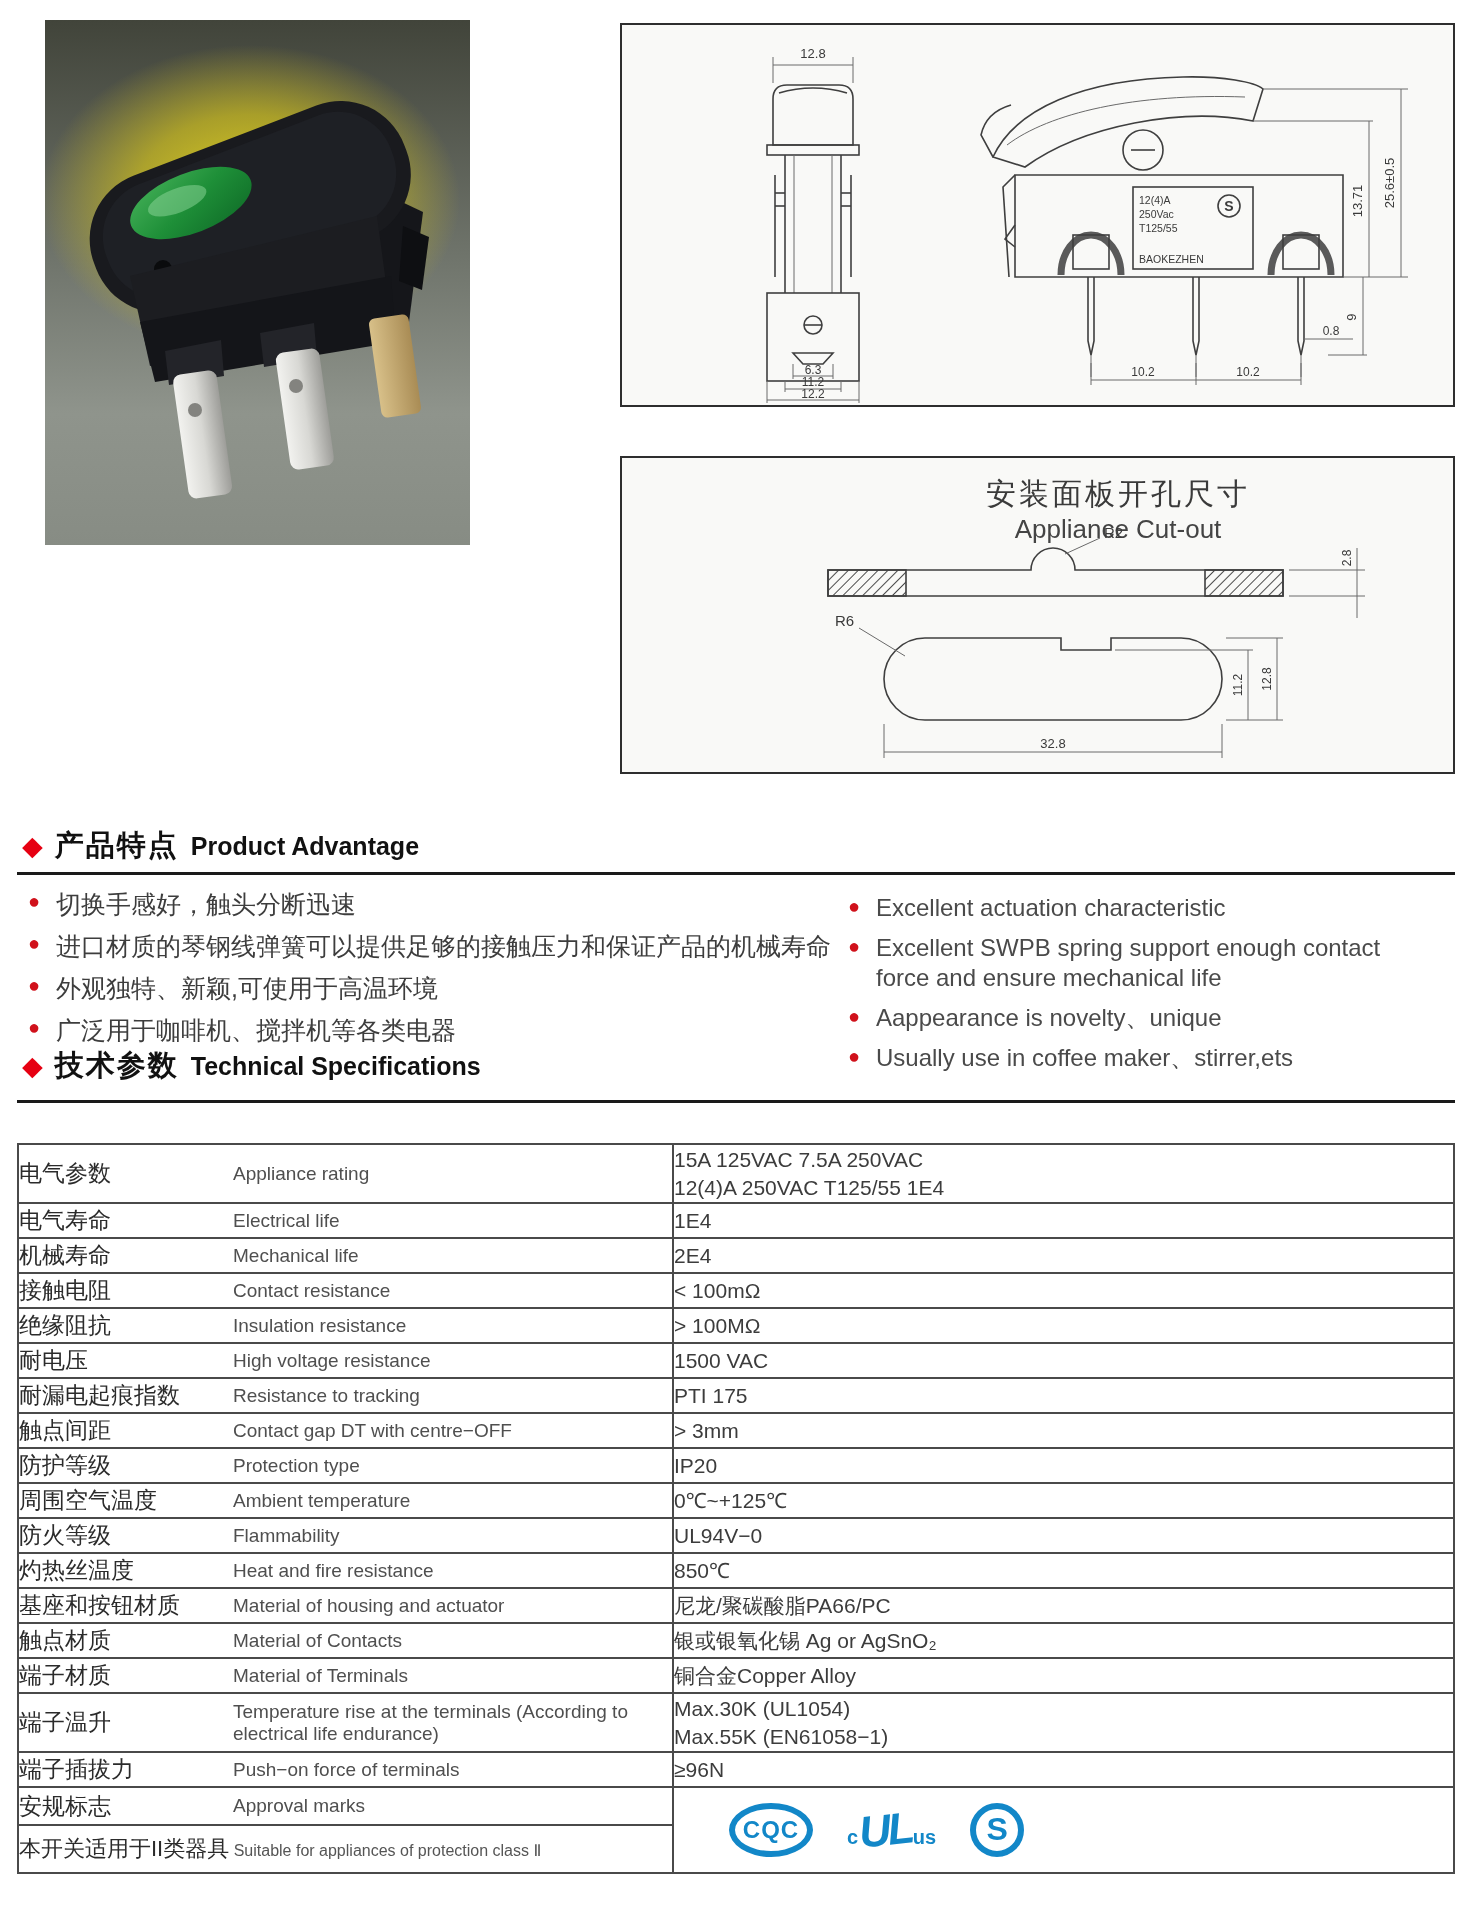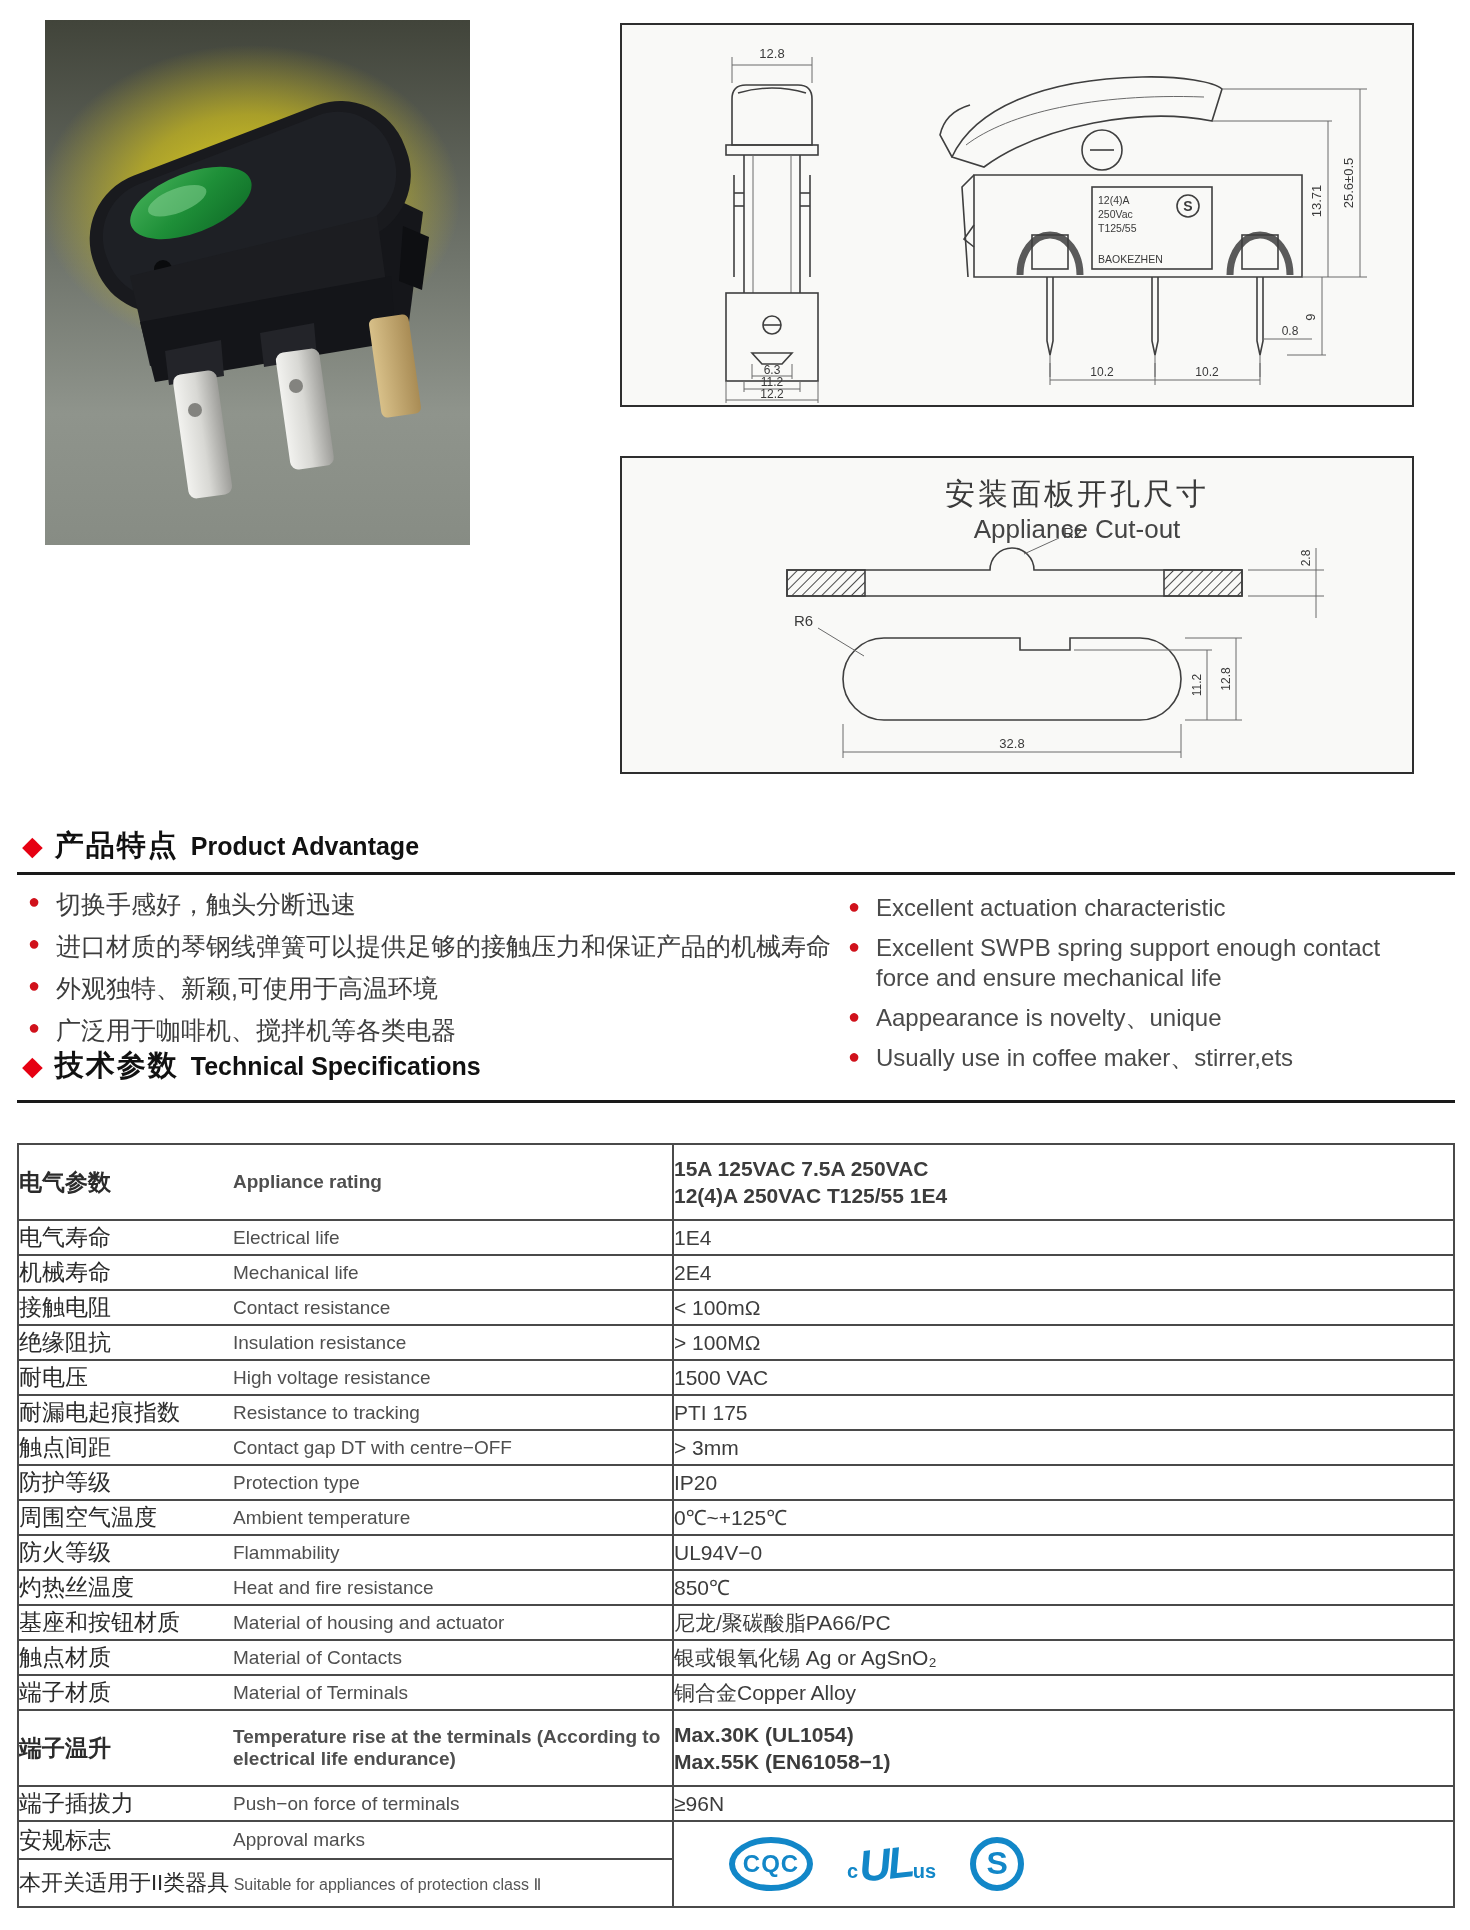--- a/index.html
+++ b/index.html
@@ -5,21 +5,21 @@
   html,body{margin:0;padding:0;background:#fff;}
   #page{position:relative;width:1470px;height:1930px;background:#ffffff;
         font-family:"Liberation Sans",sans-serif;overflow:hidden;}
 
   
   .photo{position:absolute;left:45px;top:20px;width:425px;height:525px;}
   .caption{position:absolute;left:45px;top:556px;width:425px;text-align:center;
            font-size:33px;color:#1c1c1c;letter-spacing:1px;}
 
   
-  .dbox{position:absolute;left:620px;background:#f9f9f7;border:2px solid #2e2e2e;}
+  .dbox{position:absolute;left:620px;background:#f9f9f7;border:2px solid #2e2e2e;padding-left:41px;}
   #box1{top:23px;width:790px;height:380px;}
   #box2{top:456px;width:790px;height:314px;}
   .dbox svg{display:block;}
   .ln{fill:none;stroke:#3f3f3f;stroke-width:1.6;}
   .thin{fill:none;stroke:#6a6a6a;stroke-width:1;}
   .thick{fill:none;stroke:#5a5a5a;stroke-width:7;}
   svg text{fill:#3a3a3a;font-family:"Liberation Sans",sans-serif;}
   .dim{font-size:13px;} .dim-s{font-size:12px;} .tiny{font-size:10.5px;}
   .smk{font-size:14px;font-weight:bold;} 
   .ct-zh{font-size:30px;letter-spacing:3px;} .ct-en{font-size:26px;fill:#444;}
@@ -39,21 +39,21 @@
   .blist li{position:relative;padding-left:28px;margin-bottom:10px;font-size:25px;
             color:#3d3d3d;line-height:1.28;}
   #blist-en li{font-size:24px;color:#4a4a4a;margin-bottom:9px;}
   .dot{position:absolute;left:0;top:1px;color:#d0111b;font-size:20px;}
 
   
   #specs{position:absolute;left:17px;top:1143px;width:1438px;
          border-collapse:collapse;table-layout:fixed;border:2px solid #4a4a4a;}
   #specs td{border-top:2px solid #4a4a4a;border-bottom:2px solid #4a4a4a;
             vertical-align:middle;padding:0;}
-  #specs tr{height:35px;} #specs tr.tall{height:76px;font-weight:bold;}
+  #specs tr{height:35px;} #specs tr.tall{height:59px;}
   #specs tr.approval-row{height:38px;} #specs tr.note-row{height:48px;}
   .c-zh{font-size:23px;color:#2b2b2b;padding-left:10px;white-space:nowrap;overflow:hidden;}
   .c-en{font-size:19px;color:#4f4f4f;line-height:1.15;}
   .c-val{border-left:2px solid #4a4a4a;padding-left:14px;font-size:21px;color:#3c3c3c;line-height:1.3;}
   .note-cell{padding-left:10px;white-space:nowrap;overflow:hidden;}
   .note-zh{font-size:22px;color:#2b2b2b;}
   .note-en{font-size:16px;color:#555;}
   .logo-wrap{display:flex;align-items:center;gap:34px;padding-left:55px;}
   .logo-cqc{width:84px;height:54px;border:6px solid #1287c8;border-radius:50%;
             display:flex;align-items:center;justify-content:center;box-sizing:border-box;

